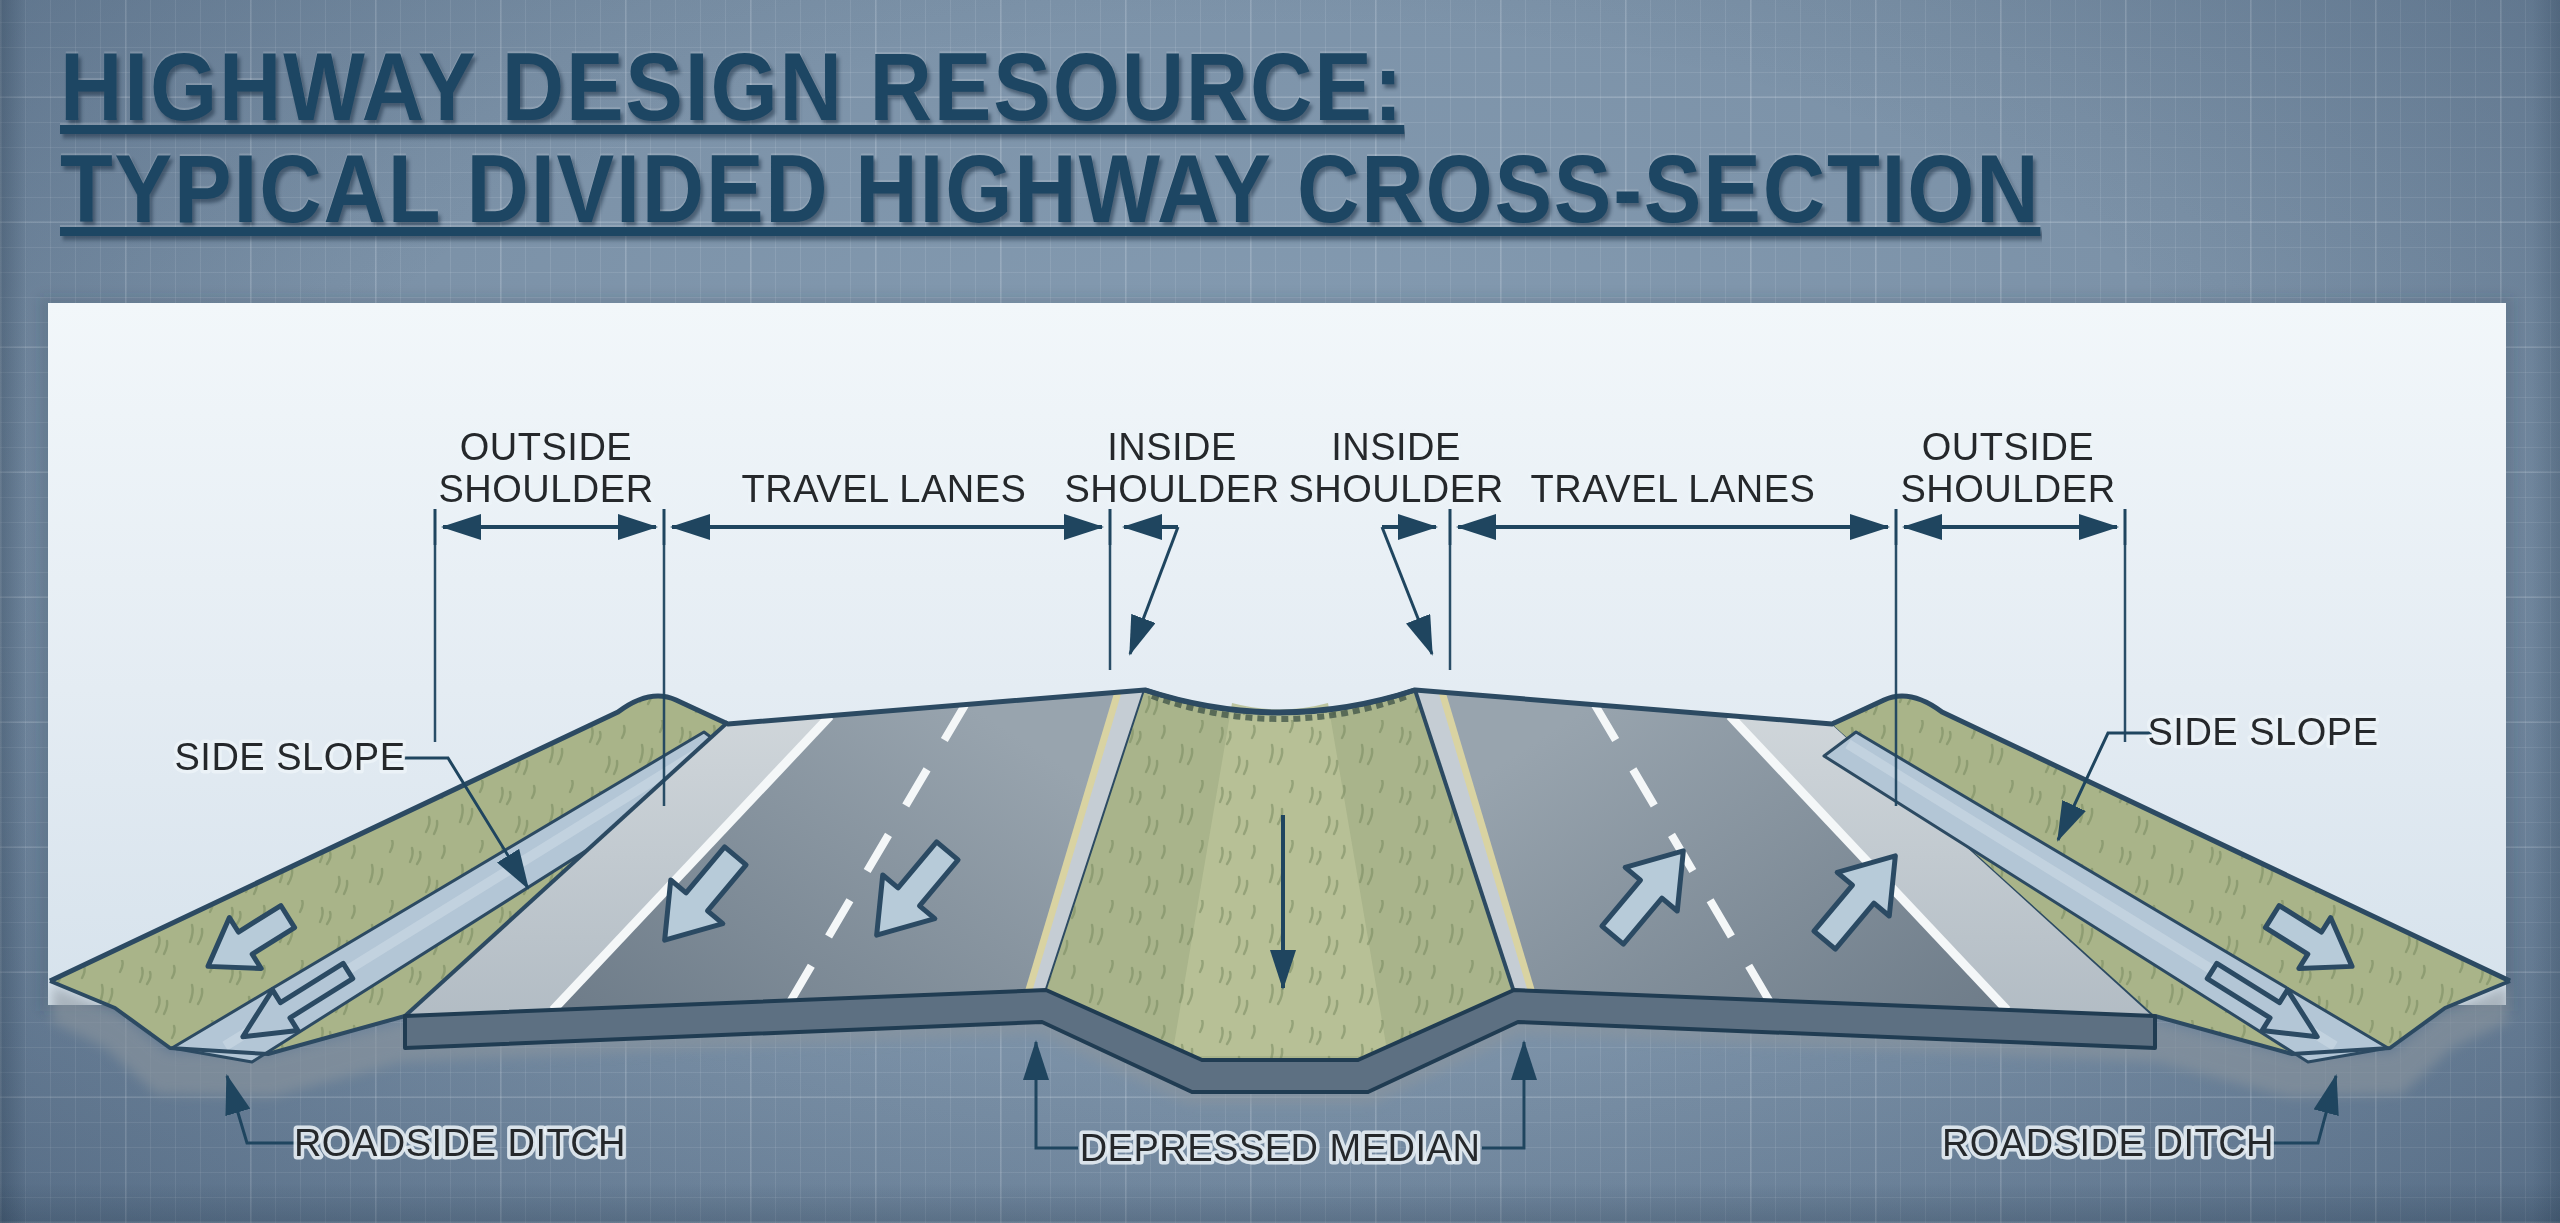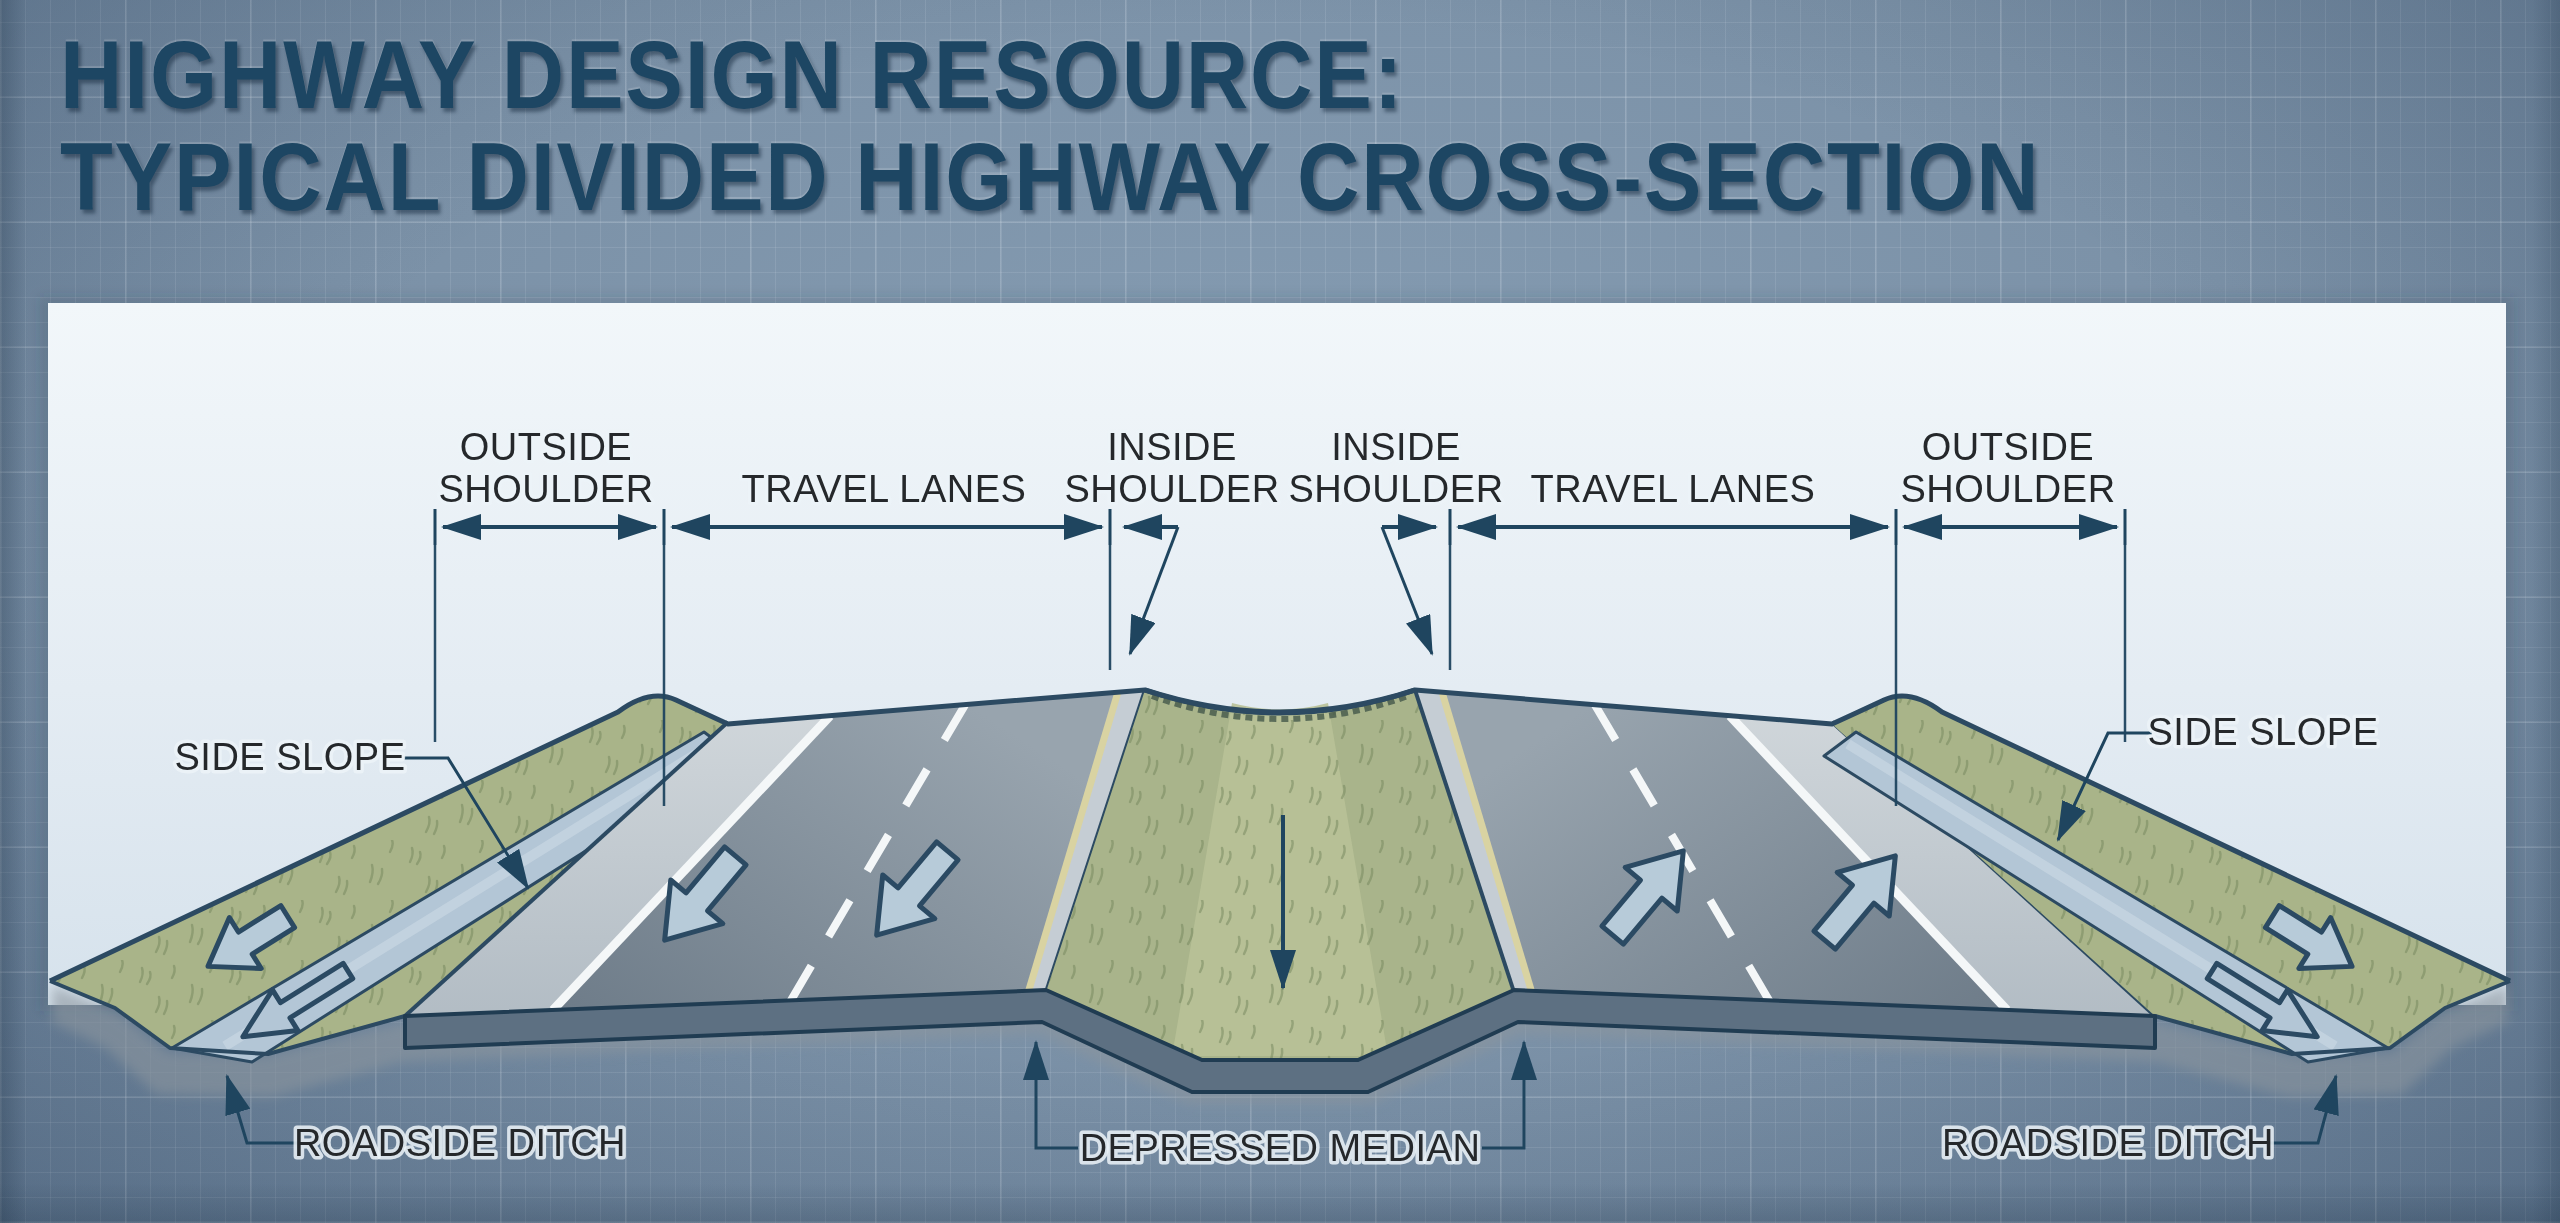--- a/index.html
+++ b/index.html
@@ -16,28 +16,29 @@
   }
   .vignette{
     position:absolute;inset:0;pointer-events:none;
     background:
       linear-gradient(90deg, rgba(25,45,65,.28) 0, transparent 28px),
       linear-gradient(270deg, rgba(25,45,65,.22) 0, transparent 28px),
       linear-gradient(0deg, rgba(25,45,65,.22) 0, transparent 40px),
       radial-gradient(ellipse at 50% 45%, transparent 55%, rgba(25,45,65,.22) 100%);
   }
   .title{
-    position:absolute;left:60px;top:24px;
+    position:absolute;left:60px;top:36px;
     color:#1d4663;
     font-weight:bold;
     font-size:96px;
     line-height:1.06;
     letter-spacing:2px;
     text-shadow: 0 -2px 1px rgba(255,255,255,.16), 3px 4px 4px rgba(12,32,50,.45);
     white-space:nowrap;
+    text-decoration:underline;
   }
   .title .tline{display:block;transform:scaleX(.9);transform-origin:left center;}
   svg{position:absolute;left:0;top:0;}
   text{font-family:"Liberation Sans", sans-serif;}
   .lbl{
     font-size:38px;fill:#25282b;letter-spacing:.5px;
     paint-order:stroke;stroke:rgba(236,243,248,.85);stroke-width:7px;stroke-linejoin:round;
   }
 </style>
 </head>

